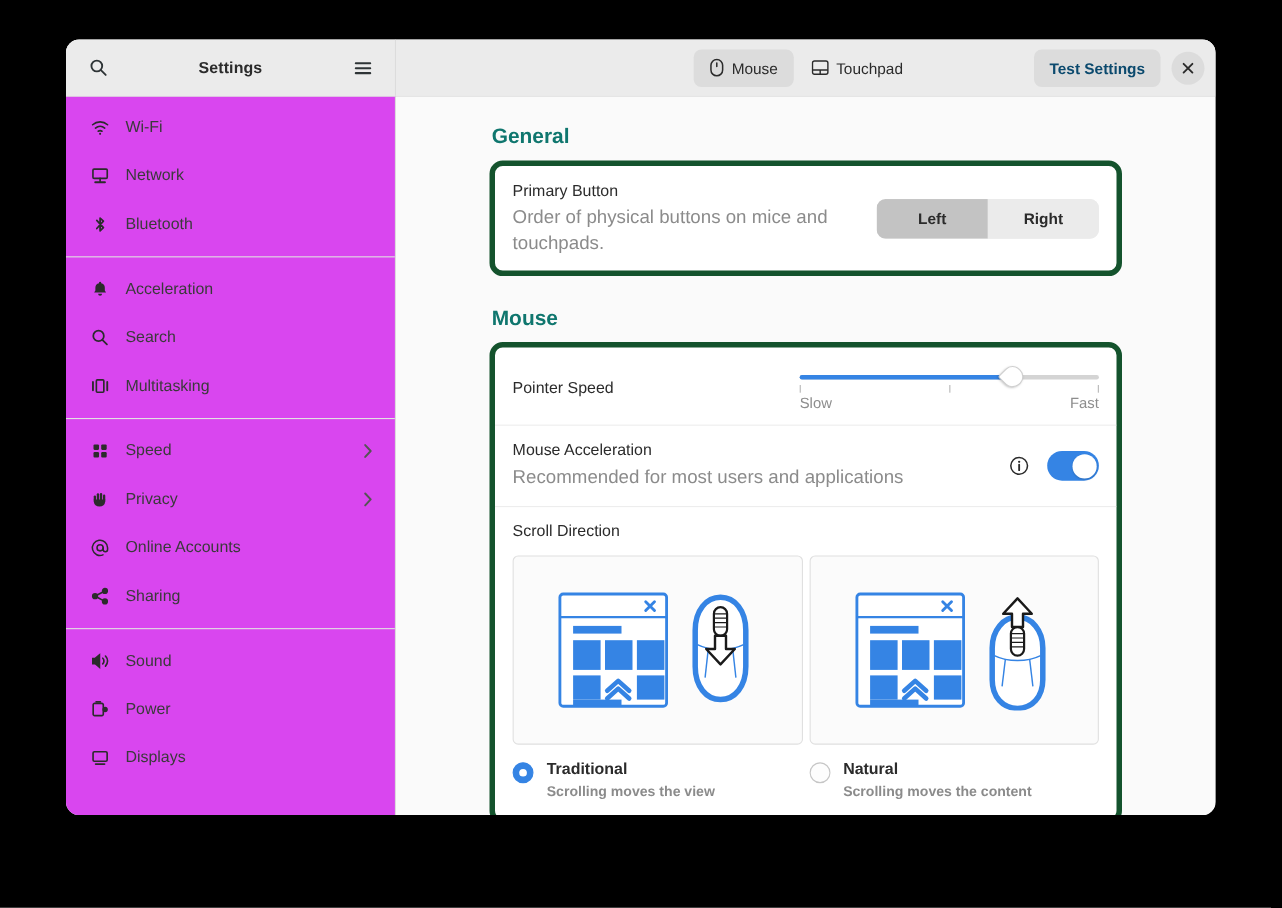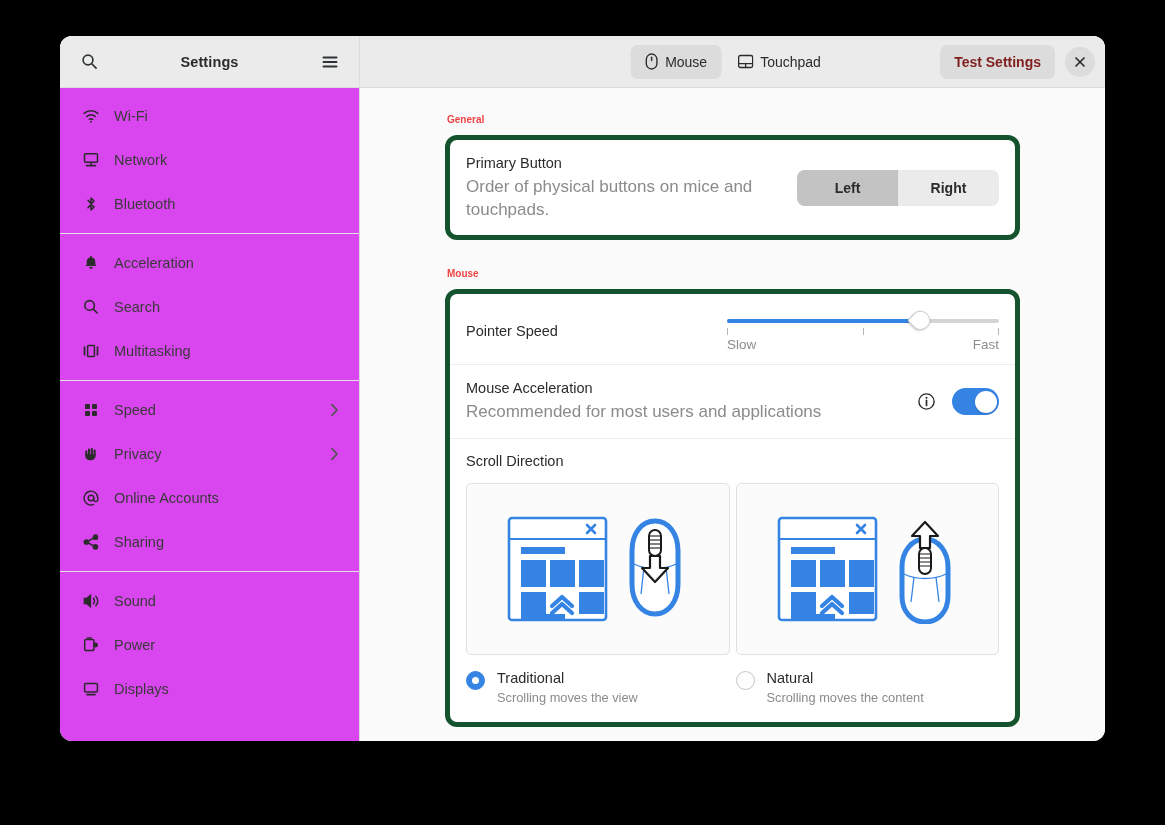--- a/index.html
+++ b/index.html
@@ -103,21 +103,21 @@
     gap: 10px;
   }
   #test-settings-btn {
     height: 34px;
     padding: 0 14px;
     border-radius: 7px;
     background: #dcdcdc;
     border: none;
     font-size: 14px;
     font-weight: bold;
-    color: #7f1d1d;
+    color: #0c4a6e;
     cursor: pointer;
     white-space: nowrap;
   }
   #close-btn {
     width: 30px; height: 30px;
     border-radius: 15px;
     background: #dcdcdc;
     border: none;
     display: flex; align-items: center; justify-content: center;
     cursor: pointer;
@@ -179,23 +179,23 @@
     background: #fafafa;
     overflow: hidden;
     padding: 26px 0 0 0;
   }
   #content-inner {
     width: 575px;
     margin: 0 0 0 85px;
   }
 
   .section-title {
-    font-size: 10px;
+    font-size: 19px;
     font-weight: bold;
-    color: #ef4444;
+    color: #0f766e;
     margin: 0 0 10px 2px;
   }
   .section + .section { margin-top: 28px; }
 
   .card {
     background: #ffffff;
     border: 5px solid #14532d;
     border-radius: 12px;
     overflow: hidden;
   }
@@ -323,21 +323,21 @@
     box-shadow: 0 1px 2px rgba(0,0,0,0.18);
   }
 
   
   #scroll-direction-block { padding: 14px 16px 16px; }
   #scroll-direction-title {
     font-size: 14.5px;
     color: #2b2b2b;
     margin-bottom: 14px;
   }
-  .sd-options { display: flex; gap: 6px; }
+  .sd-options { display: flex; gap: 6px; font-weight: bold; }
   .sd-option { flex: 1; min-width: 0; }
   .sd-illus {
     height: 172px;
     background: #fbfbfb;
     border: 1px solid #e0e0e0;
     border-radius: 5px;
     display: flex;
     align-items: center;
     justify-content: center;
     gap: 14px;

